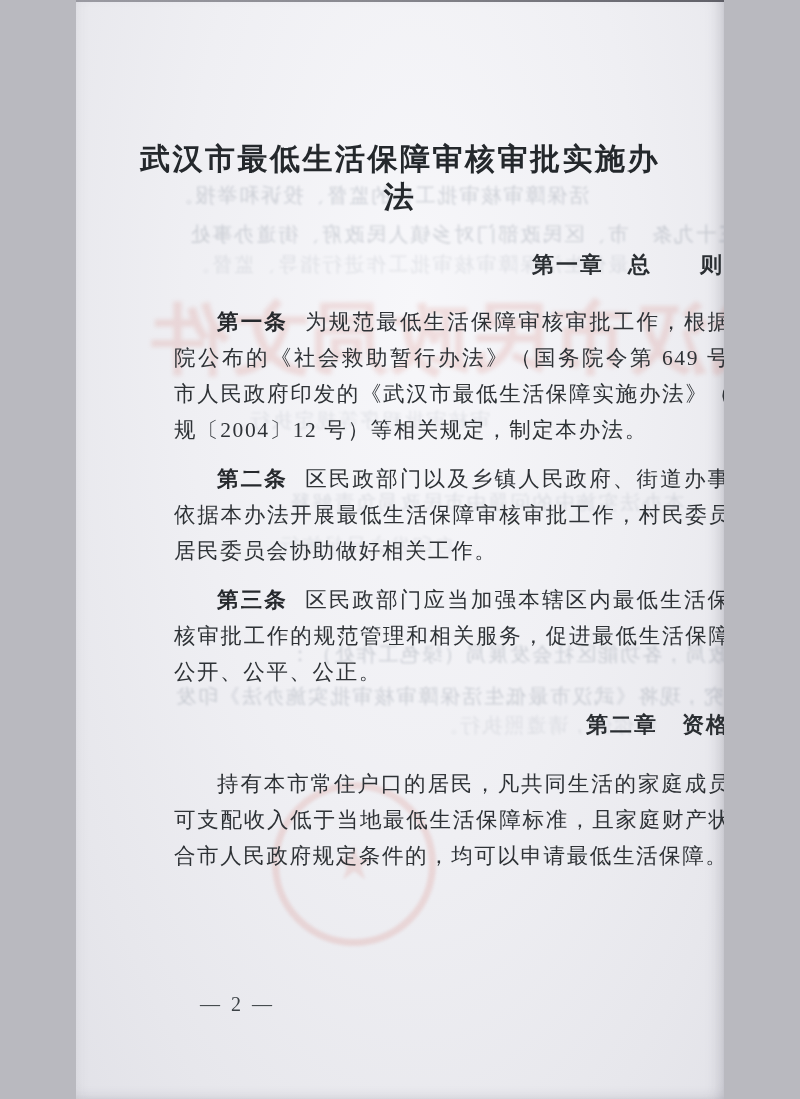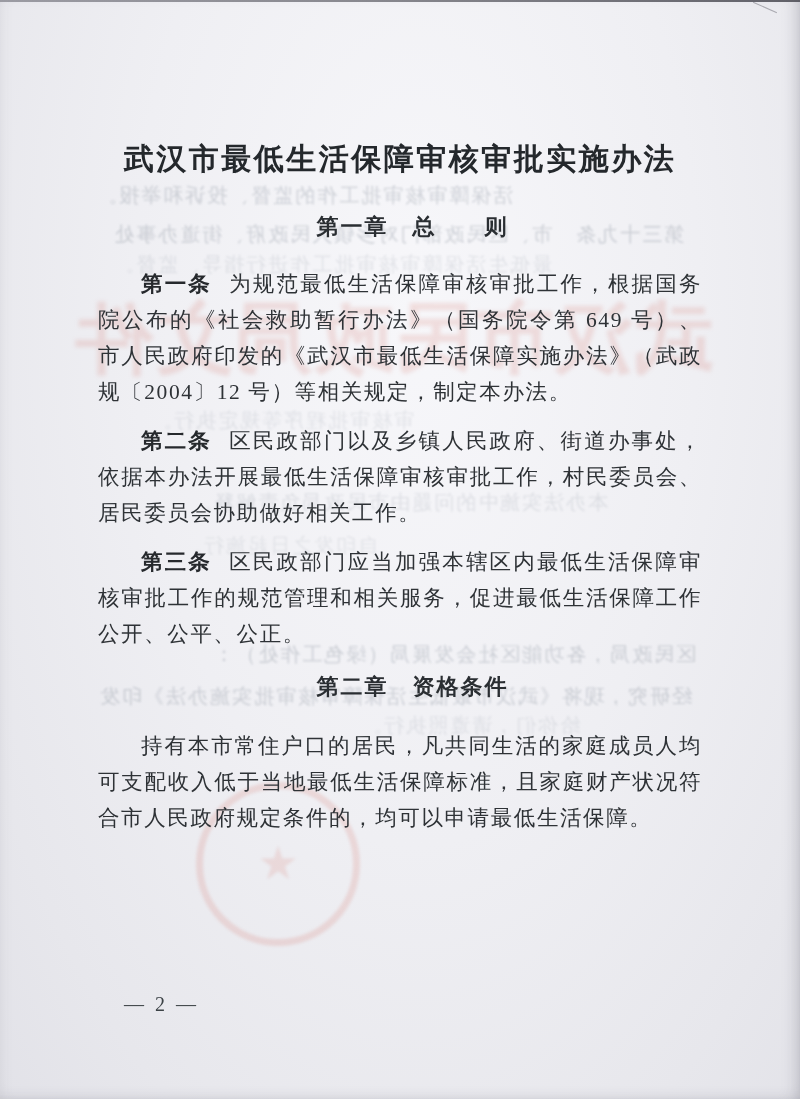--- a/index.html
+++ b/index.html
@@ -1,18 +1,18 @@
 <!DOCTYPE html>
 <html><head>
 <meta charset="utf-8">
 <style>
   html,body { margin:0; padding:0; background:#b9b9bf; }
   .page {
     position:relative;
-    width:800px; height:1099px;
+    width:648px; height:1099px;
     margin:0 auto;
     background:
       radial-gradient(ellipse at 52% 28%, #f7f7fa 0%, #efeff3 48%, #e7e7ec 82%, #e2e2e8 100%);
     box-shadow:
       inset -12px 0 16px -10px rgba(70,70,85,.28),
       inset 0 -10px 16px -12px rgba(70,70,85,.18),
       inset 10px 0 18px -14px rgba(70,70,85,.12);
     overflow:hidden;
     font-family:"Liberation Serif","DejaVu Serif",serif;
     color:#2e3236;
@@ -60,21 +60,21 @@
   
   .content { position:absolute; inset:0; }
   .doc-title {
     margin:140px 60px 0 60px;
     text-align:center;
     font-family:"DejaVu Sans","Liberation Sans",sans-serif;
     font-weight:700; font-size:30px; line-height:38px;
     letter-spacing:2.5px; color:#24282c;
   }
   .chapter {
-    text-align:center;
+    text-align:right;
     font-family:"DejaVu Sans","Liberation Sans",sans-serif;
     font-weight:700; font-size:22px; color:#2a2e32;
     letter-spacing:2px;
     padding-left:25px;
   }
   .chapter-1 { margin:34px 0 0 0; }
   .chapter-2 { margin:20px 0 26px 0; }
   .body-text { margin:24px 98px 0 98px; width:604px; }
   .body-p {
     margin:0 0 13px 0;

